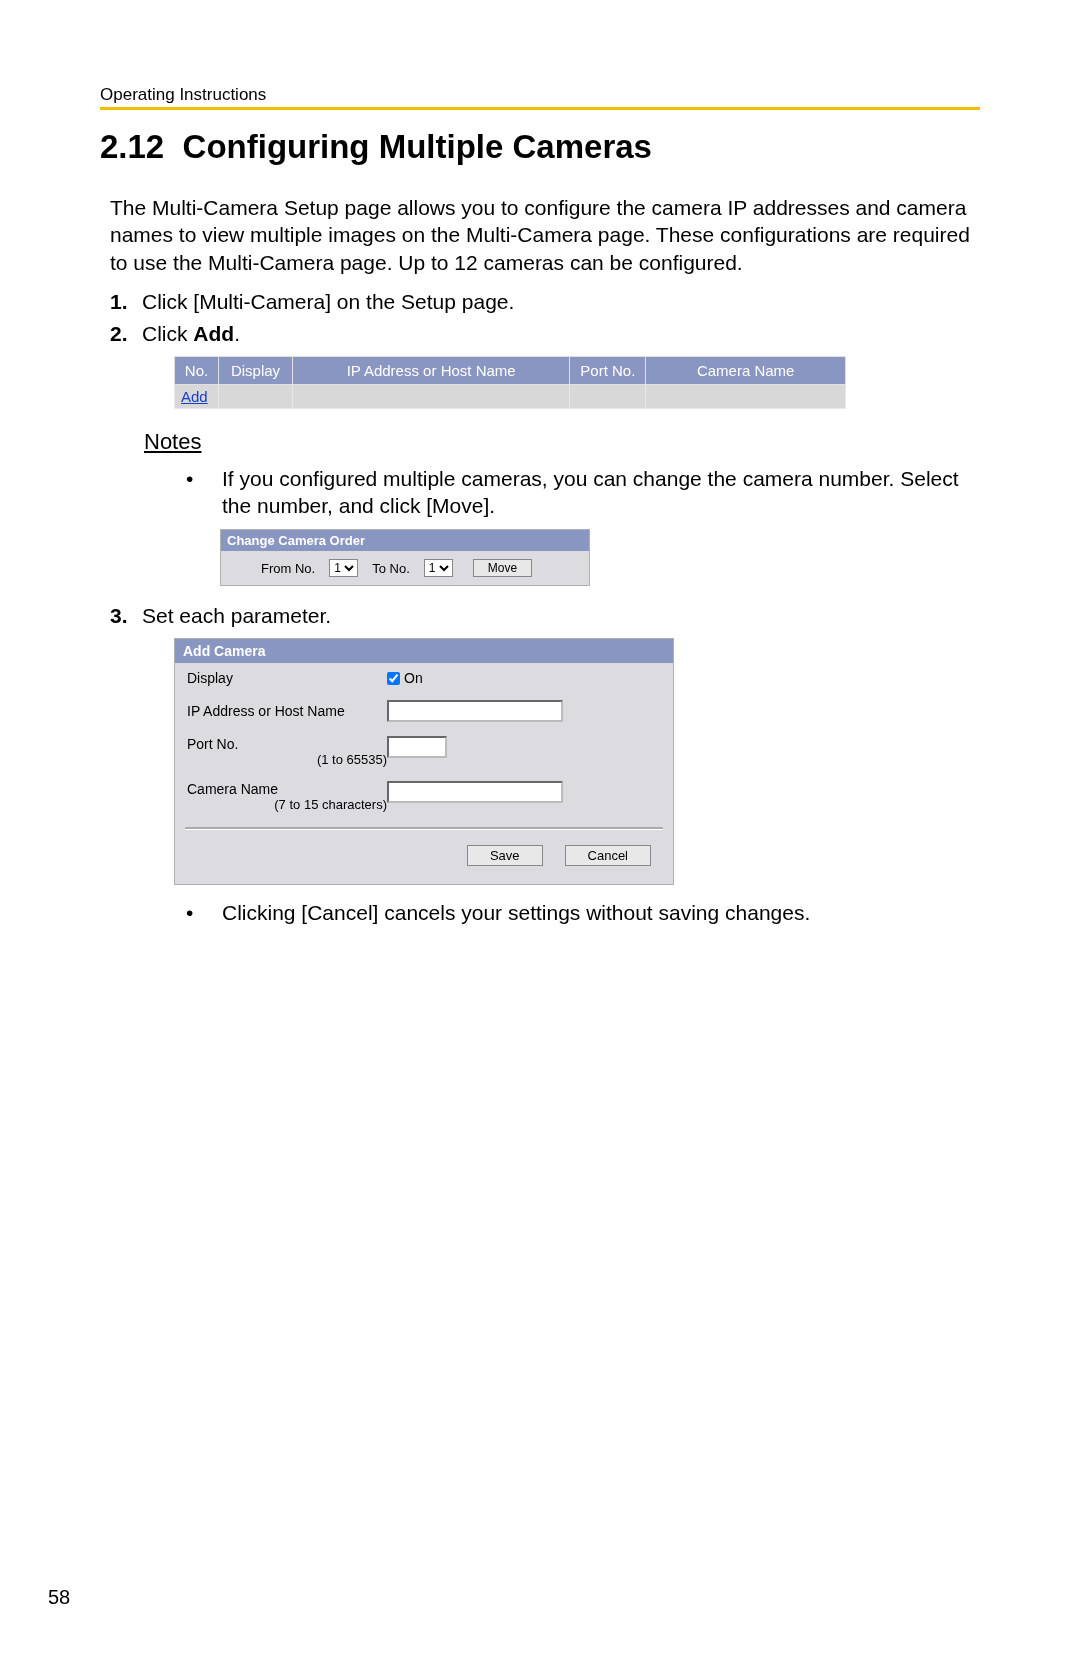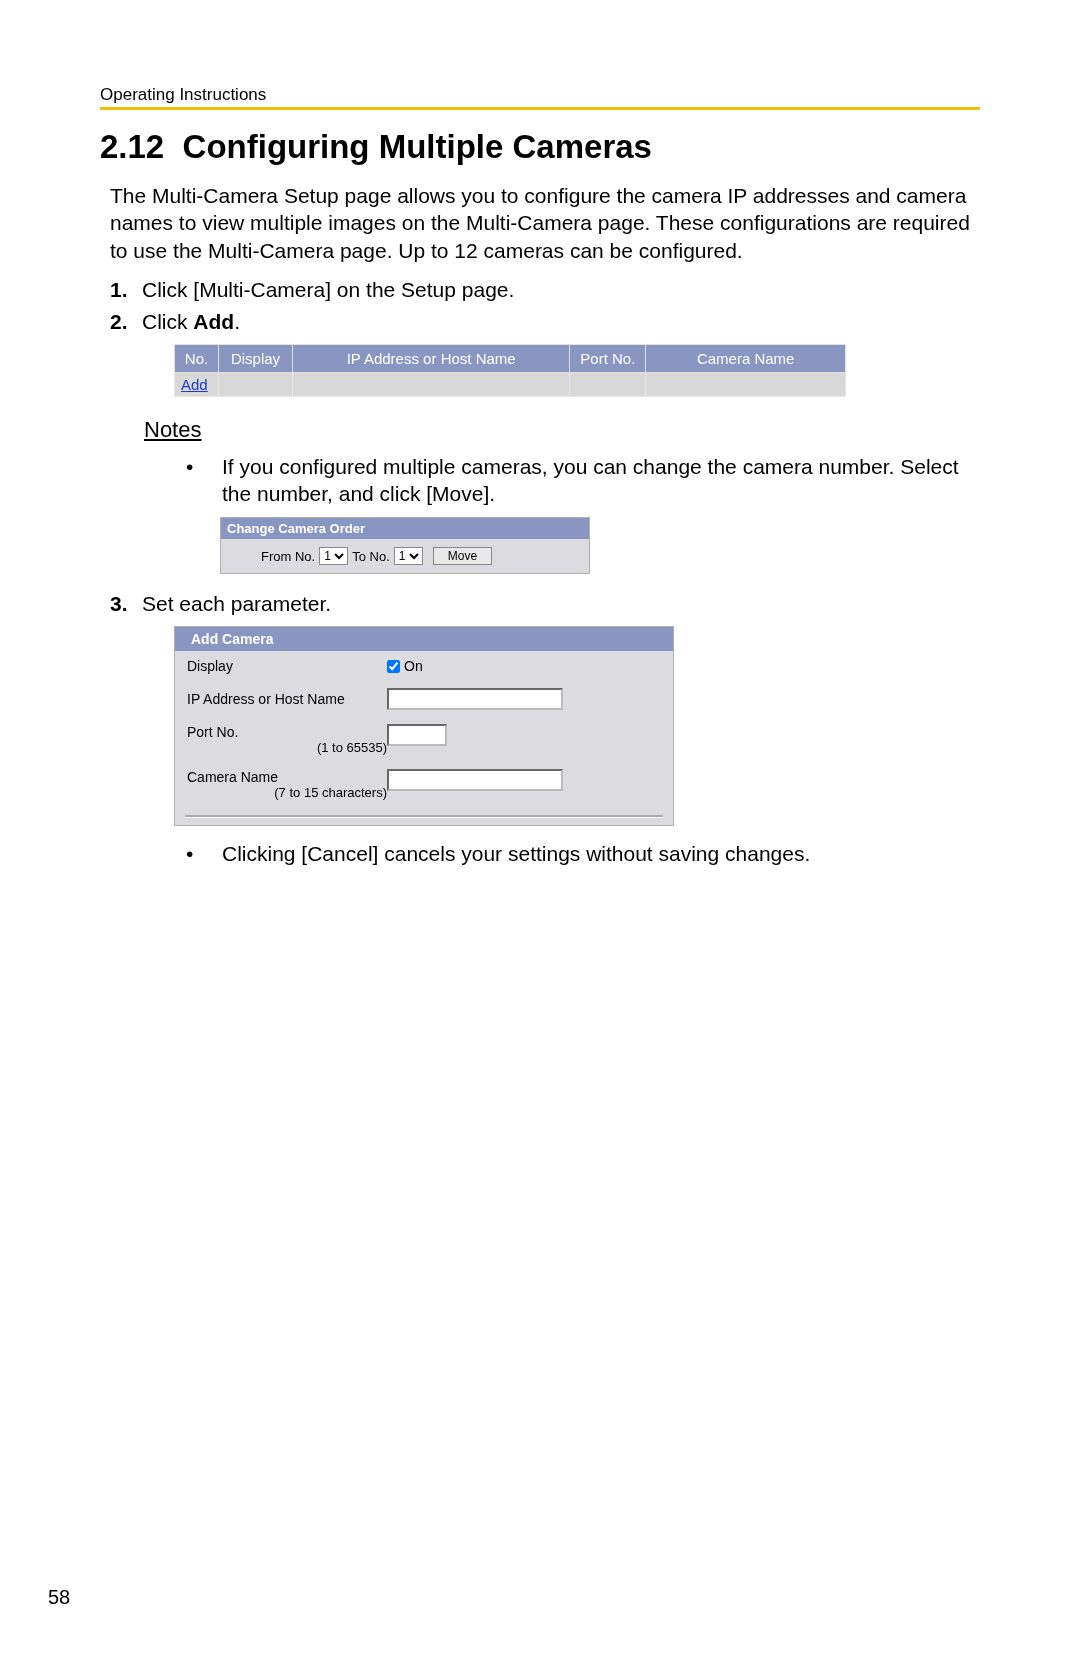--- a/index.html
+++ b/index.html
@@ -17,21 +17,21 @@
       padding-bottom: 2px;
       margin-bottom: 18px;
     }
     .header-text {
       font-size: 17px;
       color: #000000;
     }
     .section-heading {
       font-size: 33px;
       font-weight: bold;
-      margin-bottom: 16px;
+      margin-bottom: 28px;
     }
     .intro-para {
       font-size: 21px;
       line-height: 1.3;
       margin-bottom: 14px;
       margin-left: 10px;
     }
     ol.steps {
       list-style: none;
       margin-left: 10px;
@@ -115,21 +115,21 @@
       color: #fff;
       font-weight: bold;
       padding: 3px 6px;
       font-size: 13px;
     }
     .order-panel .order-body {
       padding: 8px 6px 8px 40px;
       background: #dcdce0;
       display: flex;
       align-items: center;
-      gap: 4px;
+      gap: 14px;
     }
     .order-body select {
       font-family: Tahoma, sans-serif;
       font-size: 12px;
       height: 18px;
       border: 1px solid #888;
       background: #fff;
     }
     .order-body .move-btn {
       font-family: Tahoma, sans-serif;
@@ -145,21 +145,21 @@
       border: 1px solid #b0b0b0;
       font-family: Tahoma, sans-serif;
       font-size: 14px;
       margin-left: 74px;
       background: #dcdce0;
     }
     .add-panel .add-title {
       background: #8a96c2;
       color: #fff;
       font-weight: bold;
-      padding: 4px 16px;
+      padding: 4px 8px;
     }
     .add-panel .add-row {
       display: flex;
       padding: 7px 12px;
       align-items: center;
     }
     .add-panel .add-row.multi { align-items: flex-start; }
     .add-label { width: 200px; }
     .sub { font-size: 13px; display: block; text-align: right; }
     .add-val { flex: 1; display: flex; align-items: center; gap: 4px; }
@@ -310,20 +310,24 @@
   <div class="add-row multi">
     <div class="add-label">
       <span>Camera Name</span>
       <span class="sub">(7 to 15 characters)</span>
     </div>
     <div class="add-val">
         <input type="text" class="name-input" style="">
       </div>
   </div>
   <hr class="sep">
+  <div class="btn-row">
+    <button>Save</button>
+    <button>Cancel</button>
+  </div>
 </div>
 
 <ul class="step3-bullets">
   <li>
       <span>Clicking [Cancel] cancels your settings without saving changes.</span>
     </li>
 </ul>
 
 <div class="page-number">58</div>
 

